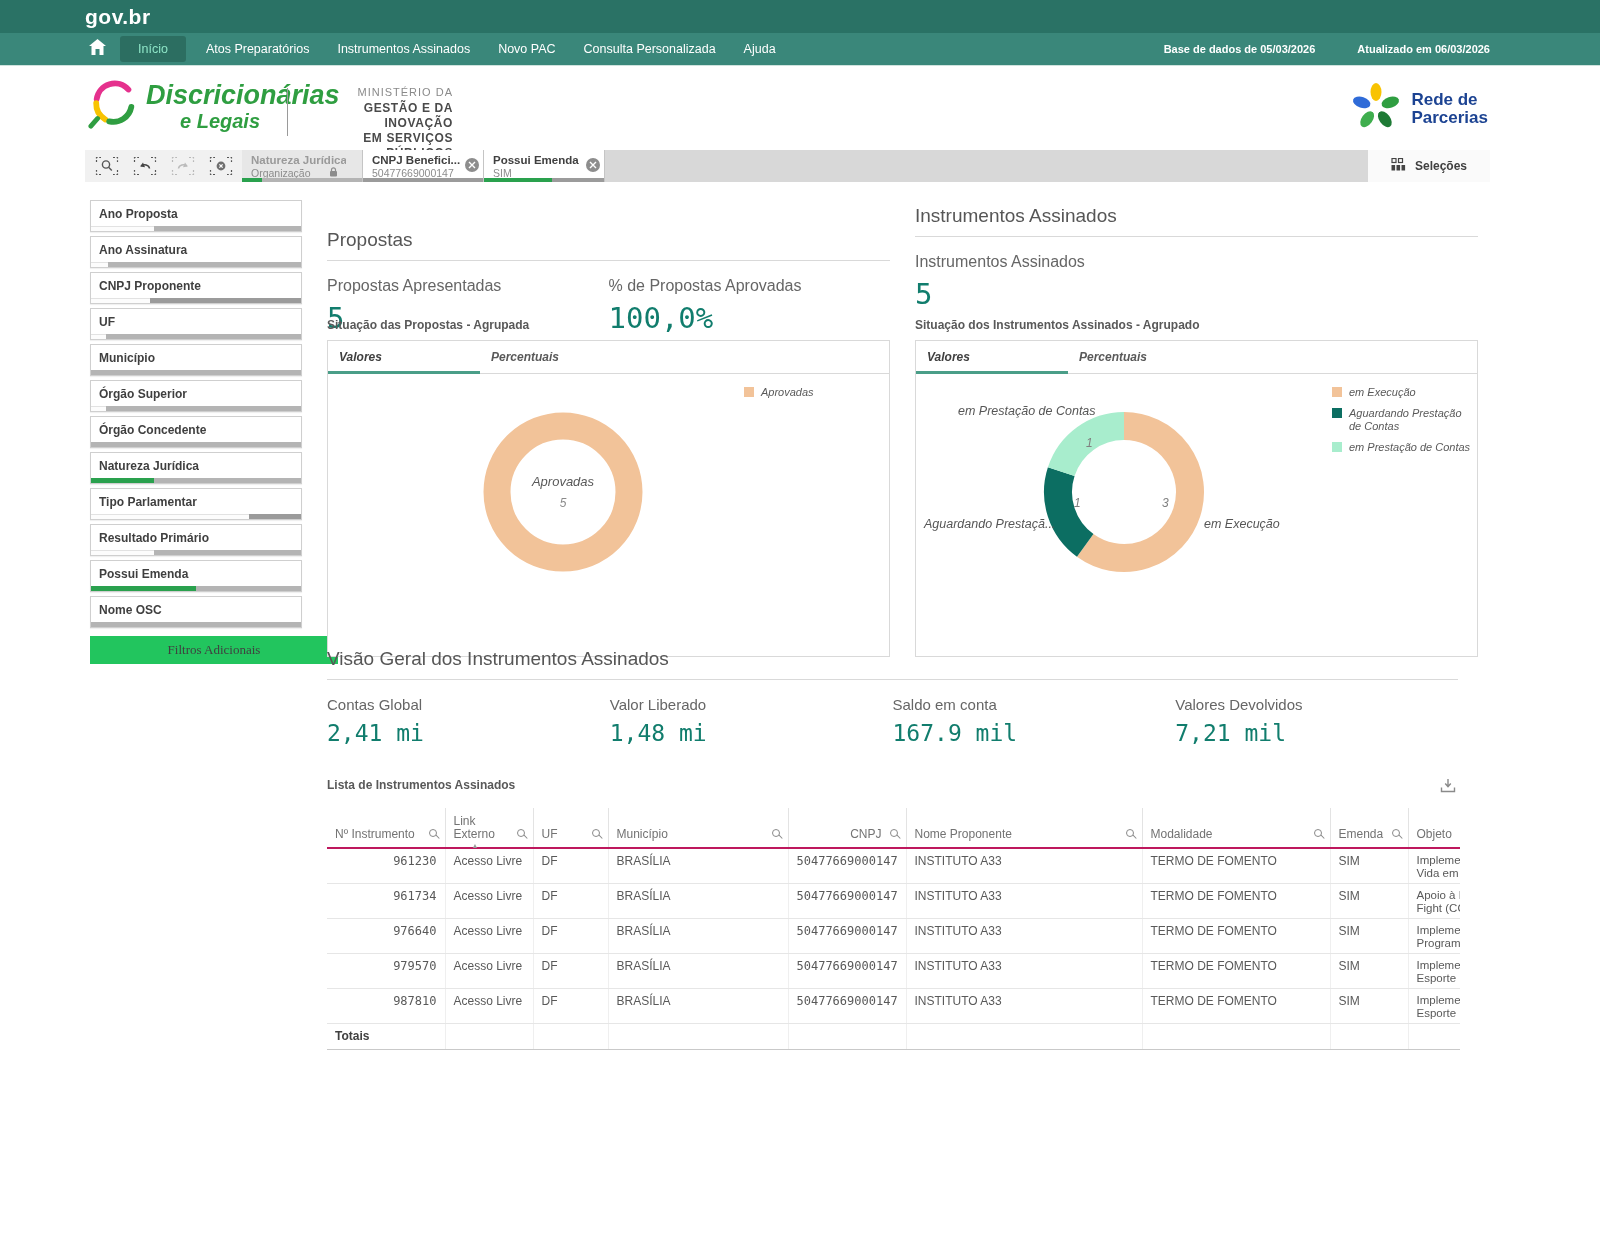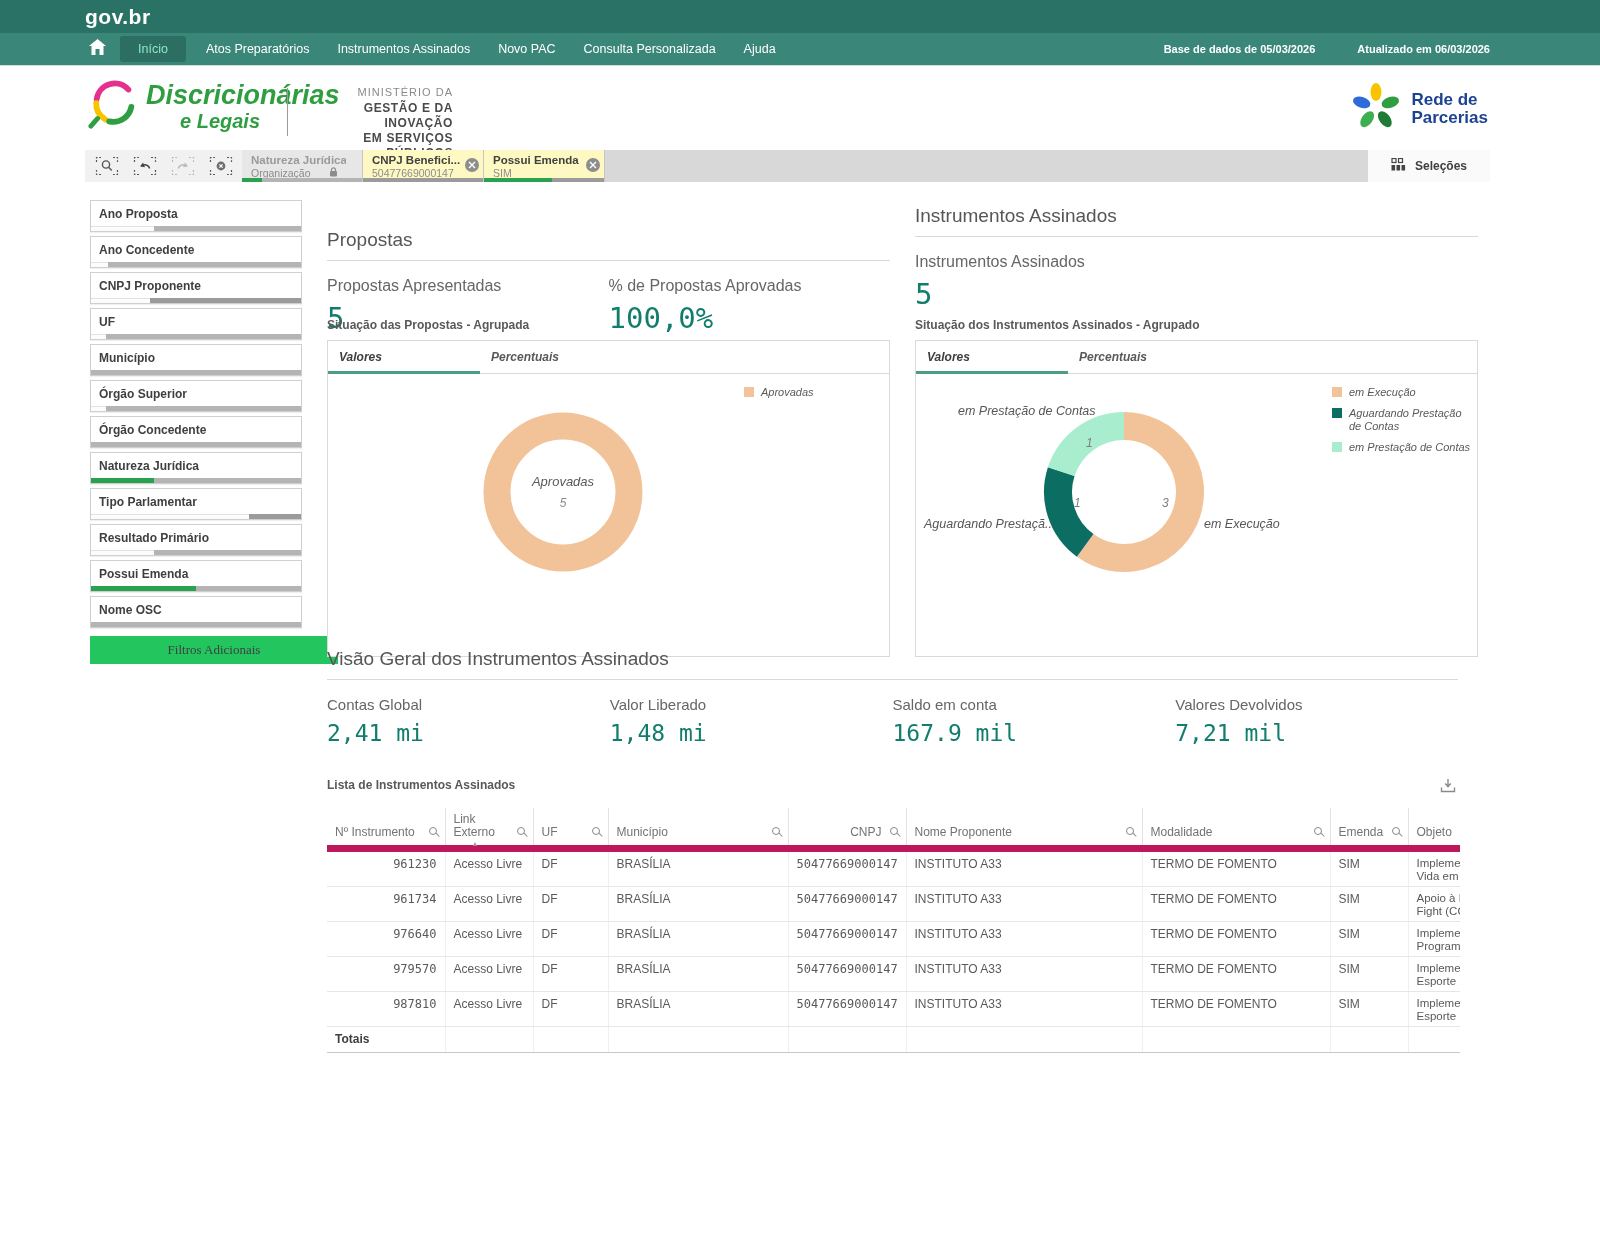--- a/index.html
+++ b/index.html
@@ -27,21 +27,21 @@
   .ministry-line1 { font-size:11px; color:#8a8a8a; letter-spacing:1px; margin-bottom:3px; }
   .ministry-line2 { font-size:12px; color:#4a4a4a; font-weight:bold; letter-spacing:.6px; line-height:15px; }
   .partner-logo { position:absolute; right:112px; top:16px; display:flex; align-items:center; gap:10px; }
   .partner-text { color:#1c4392; font-weight:bold; font-size:17px; line-height:18px; }
 
   
   .selection-bar { position:absolute; top:150px; left:85px; width:1405px; height:32px; background:#d8d8d8; display:flex; align-items:stretch; }
   .sel-tools { background:#f1f1f1; display:flex; align-items:center; padding:0 8px; gap:11px; }
   .sel-tool { width:27px; height:23px; display:flex; align-items:center; justify-content:center; cursor:pointer; }
   .chips { display:flex; }
-  .chip { width:121px; background:#fef9c3; border-right:1px solid #c5c5c5; position:relative; padding:4px 16px 0 9px; cursor:pointer; }
+  .chip { width:121px; background:#ffffff; border-right:1px solid #c5c5c5; position:relative; padding:4px 16px 0 9px; cursor:pointer; }
   .chip.disabled { background:#e7e7e7; }
   .chip-title { font-size:11.5px; font-weight:bold; color:#404040; white-space:nowrap; overflow:hidden; }
   .chip.disabled .chip-title { color:#9a9a9a; }
   .chip-value { font-size:10.5px; color:#8c8c8c; white-space:nowrap; overflow:hidden; display:flex; align-items:center; gap:18px; margin-top:1px; }
   .chip-remove { position:absolute; right:4px; top:8px; width:14px; height:14px; border-radius:50%; background:#8d8d8d; display:flex; align-items:center; justify-content:center; cursor:pointer; }
   .chip-bar { position:absolute; left:0; right:0; bottom:0; height:4px; display:flex; }
   .sel-filler { flex:1; }
   .selections-btn { width:122px; background:#fafafa; border:none; display:flex; align-items:center; justify-content:center; gap:9px; font-size:12px; font-weight:bold; color:#404040; font-family:inherit; cursor:pointer; }
 
   .seg { height:100%; display:block; }
@@ -87,21 +87,21 @@
 
   
   .section-overview { position:absolute; left:327px; top:648px; width:1131px; }
   .overview-kpis { display:flex; margin-top:16px; }
 
   
   .table-section { position:absolute; left:327px; top:778px; width:1131px; }
   .table-title { font-size:12px; font-weight:bold; color:#595959; }
   .download-btn { position:absolute; right:2px; top:0; cursor:pointer; }
   table.grid { width:100%; border-collapse:collapse; table-layout:fixed; margin-top:16px; }
-  .grid th { font-weight:normal; font-size:12px; color:#737373; text-align:left; padding:4px 8px 6px; border-bottom:7px solid #be185d; border-right:1px solid #e3e3e3; vertical-align:bottom; height:40px; position:relative; background:#fff; }
+  .grid th { font-weight:normal; font-size:12px; color:#737373; text-align:left; padding:4px 8px 6px; border-bottom:2px solid #be185d; border-right:1px solid #e3e3e3; vertical-align:bottom; height:40px; position:relative; background:#fff; }
   .grid th:last-child, .grid td:last-child { border-right:none; }
   .th-inner { display:flex; align-items:flex-end; justify-content:space-between; gap:4px; }
   .th-label { line-height:13px; }
   .th-right .th-inner { justify-content:flex-end; gap:8px; }
   .sort-asc { position:absolute; bottom:-2px; left:26px; font-size:7px; color:#9a9a9a; }
   .mag-icon { position:relative; width:8px; height:8px; border:1.4px solid #8a8a8a; border-radius:50%; flex:none; margin-bottom:4px; }
   .mag-icon::after { content:''; position:absolute; width:4.5px; height:1.4px; background:#8a8a8a; right:-4px; bottom:-1.5px; transform:rotate(45deg); }
   .grid td { font-size:12px; color:#595959; padding:5px 8px 3px; border-bottom:1px solid #e6e6e6; border-right:1px solid #efefef; height:32px; vertical-align:top; overflow:hidden; white-space:nowrap; }
   .td-mono { text-align:right; font-family:"DejaVu Sans Mono", monospace; font-size:11.5px; }
   .td-link { color:#4f9bd5; cursor:pointer; }
@@ -274,21 +274,21 @@
 
   <div class="sidebar">
       <div class="filter-box">
         <div class="filter-label">Ano Proposta</div>
         <div class="filter-bar">
           <span class="seg seg-white" style="width: 30%;"></span>
           <span class="seg seg-gray" style="width: 70%;"></span>
         </div>
       </div>
       <div class="filter-box">
-        <div class="filter-label">Ano Concedente</div>
+        <div class="filter-label">Ano Assinatura</div>
         <div class="filter-bar">
           <span class="seg seg-white" style="width: 8%;"></span>
           <span class="seg seg-gray" style="width: 92%;"></span>
         </div>
       </div>
       <div class="filter-box">
         <div class="filter-label">CNPJ Proponente</div>
         <div class="filter-bar">
           <span class="seg seg-white" style="width: 28%;"></span>
           <span class="seg seg-darkgray" style="width: 72%;"></span>

